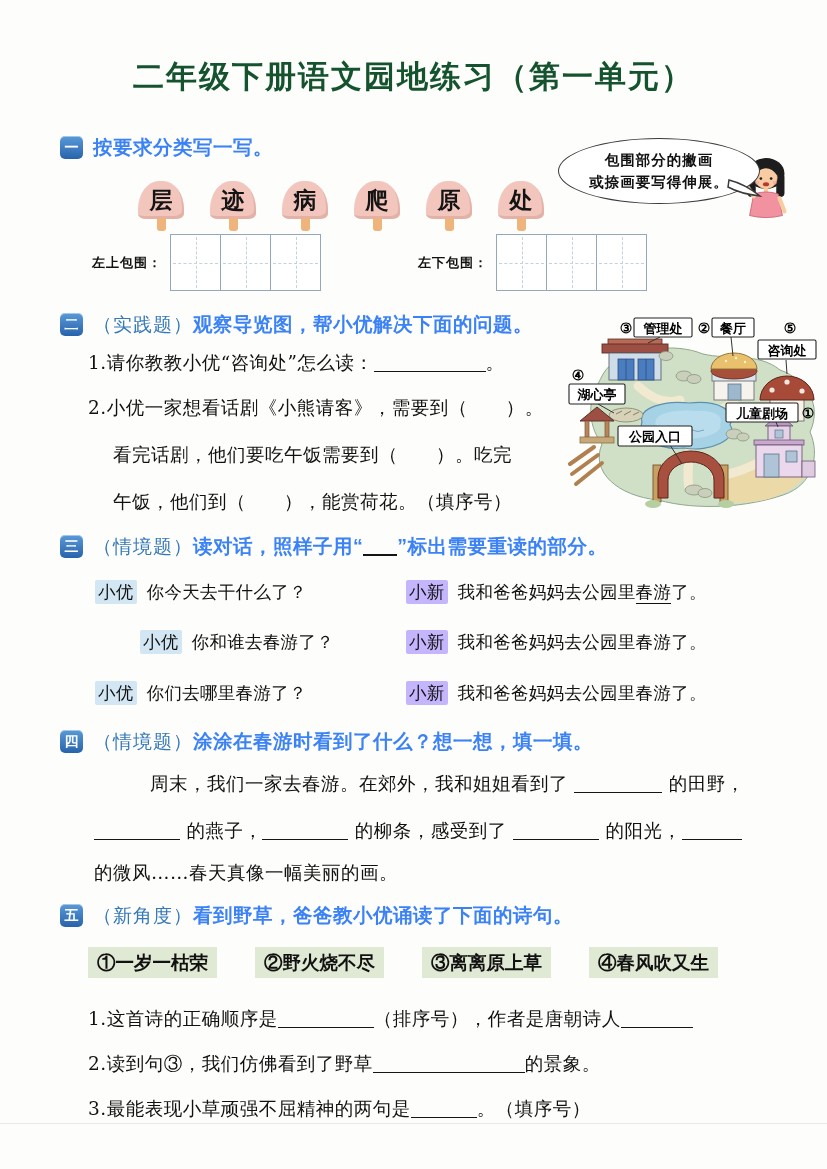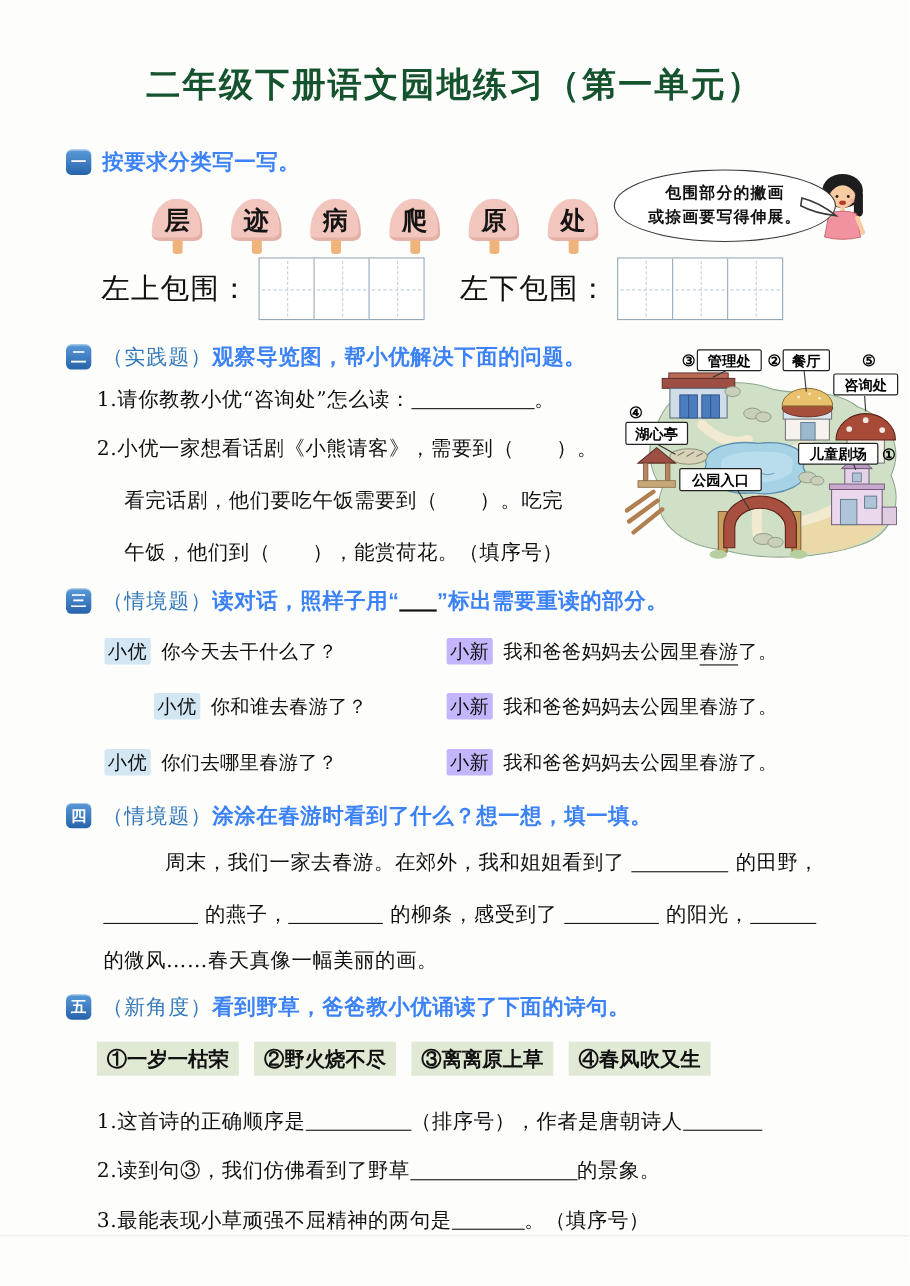--- a/index.html
+++ b/index.html
@@ -14,53 +14,53 @@
         display:flex;align-items:center;justify-content:center;
         font-family:"Liberation Sans",sans-serif;font-size:14px;font-weight:bold;
         box-shadow:inset 0 1px 0 rgba(255,255,255,.45);}
   .sec-tag{color:#3579b8;font-size:19px;letter-spacing:1px;}
   .sec-title{font-family:"Liberation Sans","DejaVu Sans",sans-serif;font-weight:800;
         font-size:19.5px;color:#3b82f6;letter-spacing:.5px;}
   
   .q{position:absolute;font-size:18.5px;letter-spacing:.5px;white-space:nowrap;}
   .blank{display:inline-block;border-bottom:1.7px solid #151515;height:18px;vertical-align:-3px;}
   
-  .bubble{position:absolute;left:558px;top:154px;width:200px;height:64px;background:#fff;
+  .bubble{position:absolute;left:558px;top:138px;width:200px;height:64px;background:#fff;
         border:1.7px solid #3a3a3a;border-radius:50%;z-index:2;
         display:flex;flex-direction:column;align-items:center;justify-content:center;
         font-weight:700;font-size:14.5px;line-height:1.55;letter-spacing:1px;}
   .bubble-tail{position:absolute;left:727px;top:178px;z-index:3;}
   .girl{position:absolute;left:740px;top:155px;z-index:1;}
   
   .mush-row{position:absolute;top:181px;left:138px;display:flex;gap:26px;}
   .mush{width:46px;display:flex;flex-direction:column;align-items:center;}
   .mush-cap{width:46px;height:38px;background:#f2c5bd;
         border-radius:46% 46% 18% 18% / 75% 75% 14% 14%;
         display:flex;align-items:center;justify-content:center;
         font-weight:700;font-size:23px;color:#141414;
         box-shadow:inset -2px -3px 0 rgba(193,124,112,.28);}
   .mush-stem{width:9px;height:13px;background:#efb37c;margin-top:-1px;border-radius:0 0 3px 3px;}
   
   .grid-row{position:absolute;display:flex;align-items:center;gap:8px;}
-  .grid-label{font-weight:400;font-size:26px;letter-spacing:1px;}
+  .grid-label{font-weight:700;font-size:13px;letter-spacing:1px;}
   .zgrid{display:flex;border:1.6px solid #93a9bb;background:#fff;}
   .zcell{width:49px;height:55px;position:relative;}
   .zcell + .zcell{border-left:1.6px solid #93a9bb;}
   .zcell::before{content:"";position:absolute;left:50%;top:2px;bottom:2px;border-left:1.2px dashed #c3d2dd;}
   .zcell::after{content:"";position:absolute;top:50%;left:2px;right:2px;border-top:1.2px dashed #c3d2dd;}
   
   .map{position:absolute;left:568px;top:314px;width:259px;height:206px;}
   
   .dlg{position:absolute;white-space:nowrap;font-size:17.5px;letter-spacing:.3px;}
   .spk{display:inline-block;padding:0 3px;border-radius:2px;margin-right:10px;}
   .spk-blue{background:#d3e6f3;}
   .spk-pink{background:#c4b5fd;}
   .stress{border-bottom:1.8px solid #111;padding-bottom:1px;}
   
-  .phrase-row{position:absolute;top:947px;left:88px;display:flex;gap:14px;}
+  .phrase-row{position:absolute;top:947px;left:88px;display:flex;gap:38px;}
   .phrase{background:#e0e9d3;padding:3px 9px;font-weight:700;font-size:18.5px;white-space:nowrap;}
   .scan-line{position:absolute;top:1123px;left:0;width:100%;height:1px;background:#e9e9e6;}
   svg text{font-family:"DejaVu Serif","Liberation Serif",serif;}
 </style>
 </head>
 <body>
 
 <div class="page">
 
   <div class="page-title">二年级下册语文园地练习（第一单元）</div>

